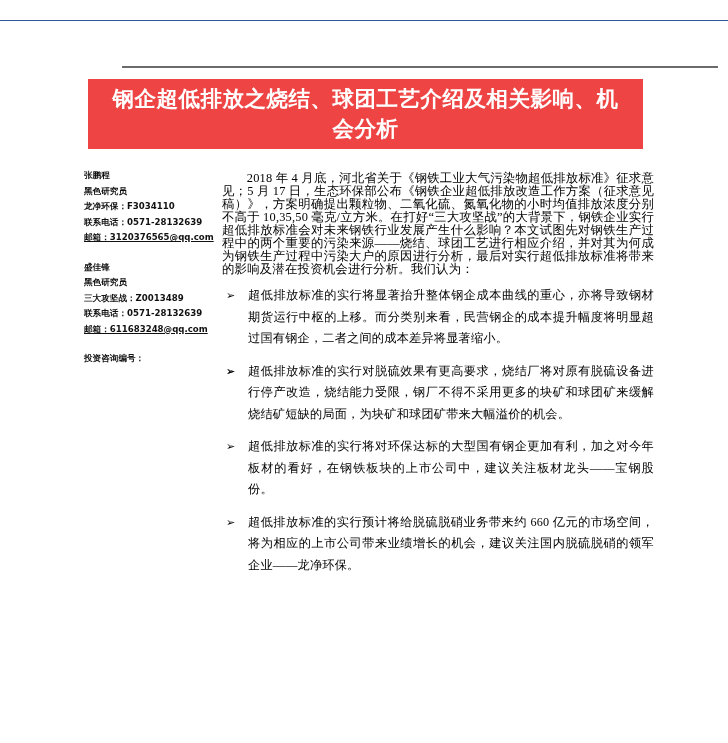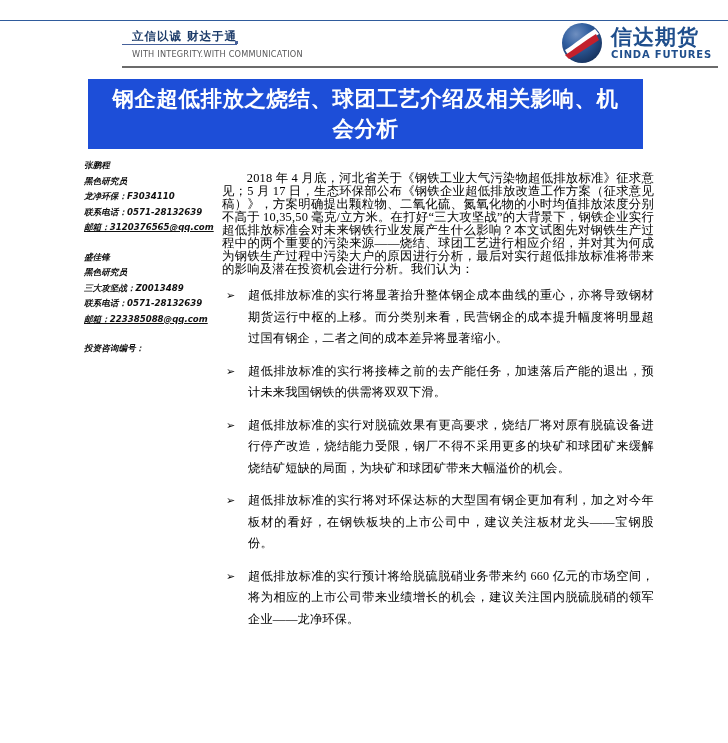--- a/index.html
+++ b/index.html
@@ -111,49 +111,48 @@
     background: #6b6b6b;
   }
 
   
   .title-banner {
     position: absolute;
     left: 88px;
     top: 79px;
     width: 555px;
     height: 70px;
-    background: #1d4ed8;
+    background: #ef4444;
     display: flex;
     align-items: center;
     justify-content: center;
     box-sizing: border-box;
     padding: 0 18px;
   }
   .title-text {
     color: #ffffff;
     font-family: "Liberation Serif", "DejaVu Serif", serif;
     font-size: 21.5px;
     font-weight: bold;
     line-height: 30px;
     text-align: center;
     letter-spacing: 0.5px;
   }
 
   
   .sidebar {
     position: absolute;
     left: 84px;
-    top: 158px;
+    top: 168px;
     width: 128px;
     font-family: "DejaVu Sans", "Liberation Sans", sans-serif;
     font-size: 8.6px;
     font-weight: bold;
     color: #111111;
     line-height: 15.5px;
-    font-style: italic;
   }
   .sb-group { margin-bottom: 14px; }
   .sb-line { white-space: nowrap; }
   .sb-link { text-decoration: underline; }
 
   
   .main {
     position: absolute;
     left: 222px;
     top: 172px;
@@ -200,45 +199,21 @@
     font-family: "DejaVu Sans", "Liberation Sans", sans-serif;
   }
 </style>
 </head>
 <body>
 
 <div class="top-rule"></div>
 
 <div class="header">
 
-  <div class="slogan-block">
-    <div class="slogan-cn">立信以诚  财达于通</div><span class="slogan-dot"></span>
-    <div class="slogan-en">WITH INTEGRITY.WITH COMMUNICATION</div>
-  </div>
-
-  <div class="logo-block">
-    <div class="logo-mark">
-      <svg width="42" height="42" viewBox="0 0 42 42">
-        <defs>
-          <radialGradient id="ballGrad" cx="35%" cy="28%" r="78%">
-            <stop offset="0%" stop-color="#6f8fc0"></stop>
-            <stop offset="45%" stop-color="#2f5d9e"></stop>
-            <stop offset="100%" stop-color="#16315c"></stop>
-          </radialGradient>
-        </defs>
-        <circle cx="21" cy="21" r="20" fill="url(#ballGrad)"></circle>
-        <path d="M4 28 C14 22, 22 14, 34 7 L38 12 C26 19, 17 27, 7 33 Z" fill="#ffffff"></path>
-        <path d="M4 33 C14 27, 23 19, 35 12 L38 18 C27 25, 17 32, 8 37 Z" fill="#c3202c"></path>
-      </svg>
-    </div>
-    <div class="logo-text">
-      <span class="logo-cn">信达期货</span>
-      <span class="logo-en">CINDA FUTURES</span>
-    </div>
-  </div>
+
 </div>
 
 <div class="header-rule"></div>
 
 <div class="title-banner">
   <div class="title-text">钢企超低排放之烧结、球团工艺介绍及相关影响、机会分析</div>
 </div>
 
 <div class="sidebar">
 
@@ -248,21 +223,21 @@
     <div class="sb-line">龙净环保：F3034110</div>
     <div class="sb-line">联系电话：0571-28132639</div>
     <div class="sb-line sb-link">邮箱：3120376565@qq.com</div>
   </div>
 
   <div class="sb-group">
     <div class="sb-line">盛佳锋</div>
     <div class="sb-line">黑色研究员</div>
     <div class="sb-line">三大攻坚战：Z0013489</div>
     <div class="sb-line">联系电话：0571-28132639</div>
-    <div class="sb-line sb-link">邮箱：223385088@qq.com</div>
+    <div class="sb-line sb-link">邮箱：611683248@qq.com</div>
   </div>
 
 
   <div class="sb-group">
     <div class="sb-line">投资咨询编号：</div>
   </div>
 
 </div>
 
 <div class="main">
@@ -270,21 +245,20 @@
 
   <p class="para">2018 年 4 月底，河北省关于《钢铁工业大气污染物超低排放标准》征求意见；5 月 17 日，生态环保部公布《钢铁企业超低排放改造工作方案（征求意见稿）》，方案明确提出颗粒物、二氧化硫、氮氧化物的小时均值排放浓度分别不高于 10,35,50 毫克/立方米。在打好“三大攻坚战”的大背景下，钢铁企业实行超低排放标准会对未来钢铁行业发展产生什么影响？本文试图先对钢铁生产过程中的两个重要的污染来源——烧结、球团工艺进行相应介绍，并对其为何成为钢铁生产过程中污染大户的原因进行分析，最后对实行超低排放标准将带来的影响及潜在投资机会进行分析。我们认为：</p>
 
   <ul class="bullets">
     <li class="bullet">
       <span class="bullet-marker">➢</span>
       <span>超低排放标准的实行将显著抬升整体钢企成本曲线的重心，亦将导致钢材期货运行中枢的上移。而分类别来看，民营钢企的成本提升幅度将明显超过国有钢企，二者之间的成本差异将显著缩小。</span>
     </li>
     <li class="bullet">
       <span class="bullet-marker">➢</span>
-      <span>超低排放标准的实行将接棒之前的去产能任务，加速落后产能的退出，预计未来我国钢铁的供需将双双下滑。</span>
     </li>
     <li class="bullet">
       <span class="bullet-marker">➢</span>
       <span>超低排放标准的实行对脱硫效果有更高要求，烧结厂将对原有脱硫设备进行停产改造，烧结能力受限，钢厂不得不采用更多的块矿和球团矿来缓解烧结矿短缺的局面，为块矿和球团矿带来大幅溢价的机会。</span>
     </li>
     <li class="bullet">
       <span class="bullet-marker">➢</span>
       <span>超低排放标准的实行将对环保达标的大型国有钢企更加有利，加之对今年板材的看好，在钢铁板块的上市公司中，建议关注板材龙头——宝钢股份。</span>
     </li>
     <li class="bullet">

